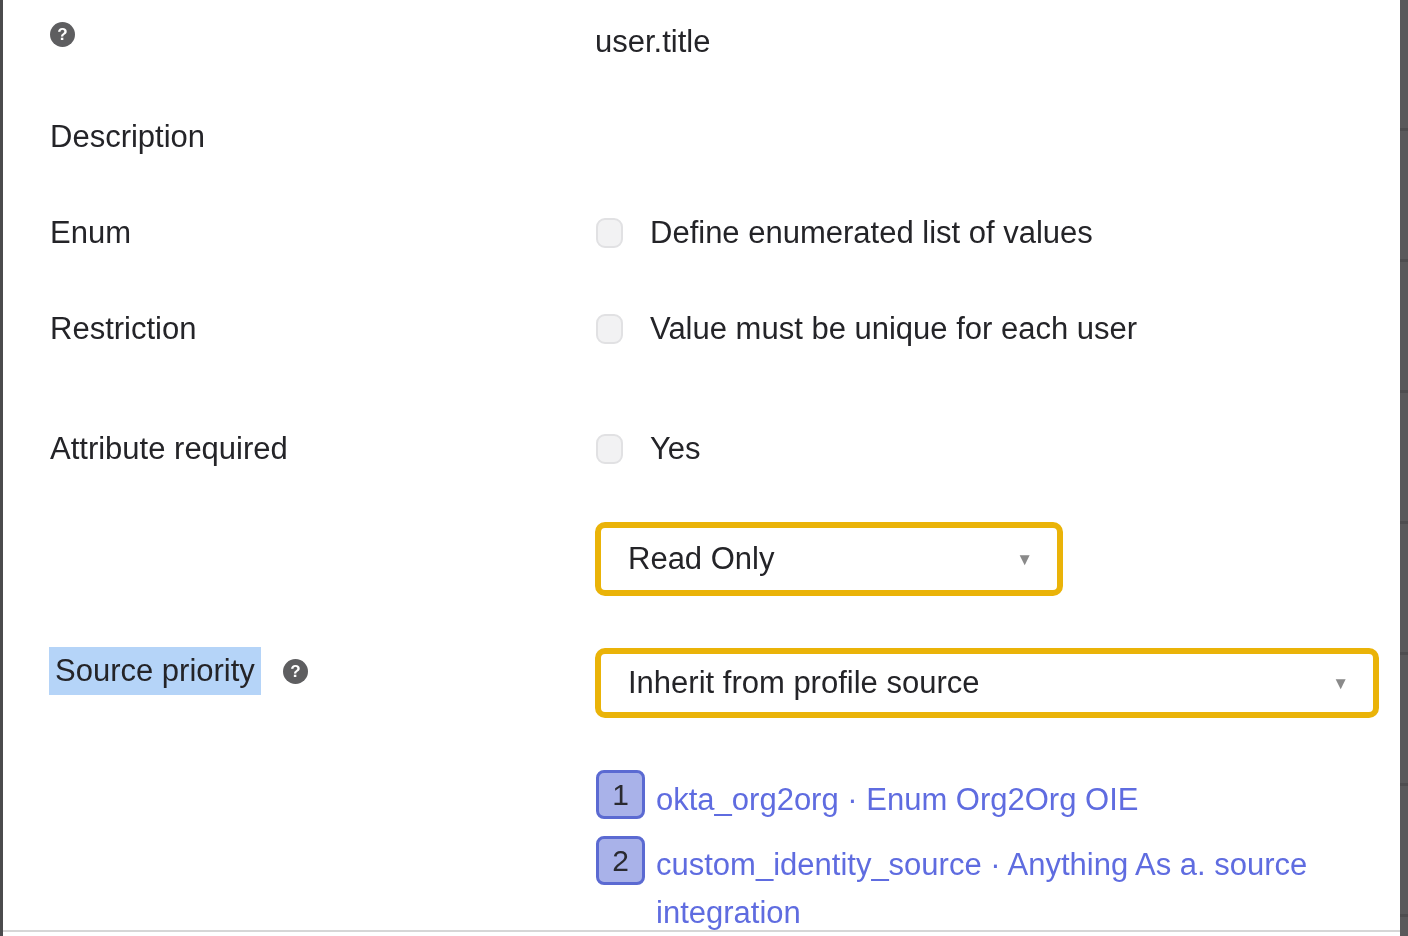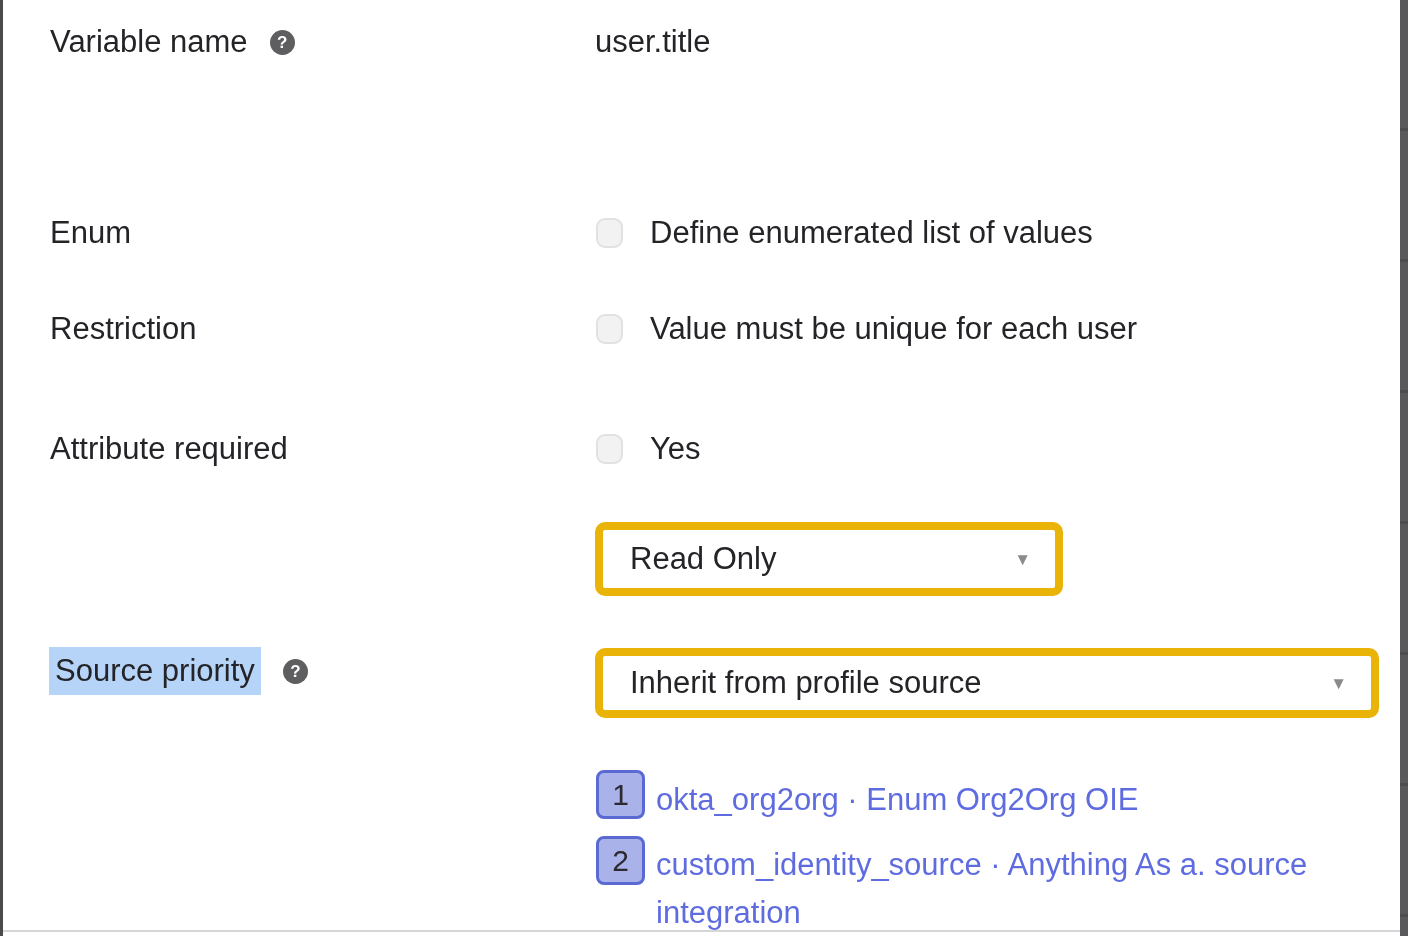--- a/index.html
+++ b/index.html
@@ -24,21 +24,21 @@
   .lbl,.val,.opt{font-size:31px;line-height:40px;color:var(--text);white-space:nowrap;}
   .label-group{display:flex;align-items:center;gap:22px;}
 
   .help{display:inline-flex;align-items:center;justify-content:center;
     width:25px;height:25px;border-radius:50%;background:var(--help_icon_bg);
     color:#ffffff;font-size:17px;font-weight:bold;line-height:1;cursor:pointer;}
 
   .checkbox{position:absolute;width:27px;height:30px;border-radius:9px;
     background:#f2f2f3;border:2px solid #e1e1e3;cursor:pointer;}
 
-  .select{position:absolute;background:#fff;border:8px solid #eab308;border-radius:10px;
+  .select{position:absolute;background:#fff;border:6px solid #eab308;border-radius:10px;
     display:flex;align-items:center;cursor:pointer;}
   .select .sel-text{font-size:31px;color:var(--text);padding-left:27px;white-space:nowrap;}
   .select .caret{position:absolute;right:24px;top:50%;transform:translateY(-50%);
     font-size:17px;color:#8a8a8a;line-height:1;}
 
   .hl{background:var(--selection_highlight);padding:4px 6px;}
 
   .badge{position:absolute;width:49px;height:49px;border-radius:8px;
     background:var(--badge_bg);border:3px solid var(--badge_border);
     display:flex;align-items:center;justify-content:center;
@@ -49,25 +49,25 @@
 </head>
 <body>
 
 <div class="page">
 
   <div class="left-border"></div>
   <div class="scrollbar"></div>
   <div class="bottom-line"></div>
 
   <div class="abs label-group" style="left:50px;top:22px;">
-    <span class="lbl">Variable name</span>
     <span class="help">?</span>
   </div>
   <div class="abs val" style="left:595px;top:22px;">user.title</div>
 
+  <div class="abs lbl" style="left:50px;top:117px;">Description</div>
 
   <div class="abs lbl" style="left:50px;top:213px;">Enum</div>
   <span class="checkbox" style="left:596px;top:218px;"></span>
   <div class="abs opt" style="left:650px;top:213px;">Define enumerated list of values</div>
 
   <div class="abs lbl" style="left:50px;top:309px;">Restriction</div>
   <span class="checkbox" style="left:596px;top:314px;"></span>
   <div class="abs opt" style="left:650px;top:309px;">Value must be unique for each user</div>
 
   <div class="abs lbl" style="left:50px;top:429px;">Attribute required</div>

